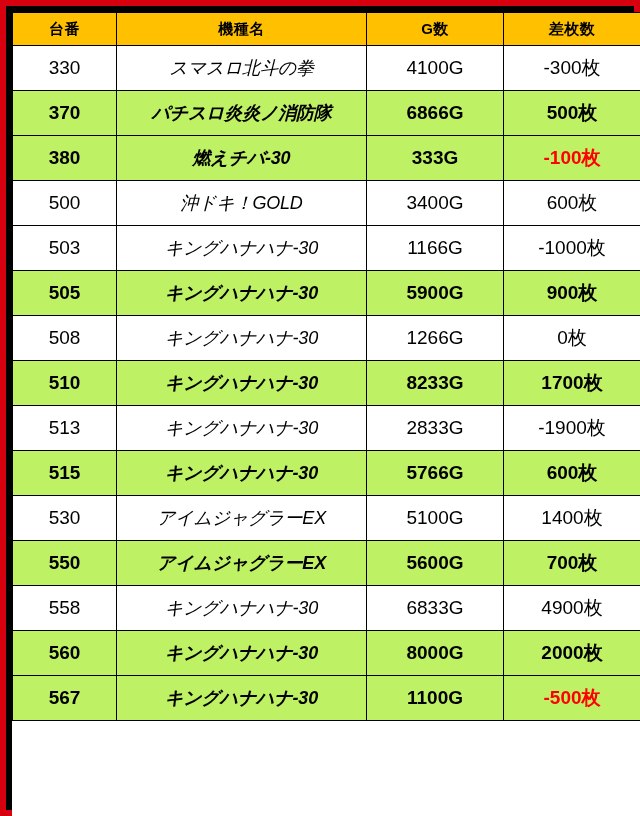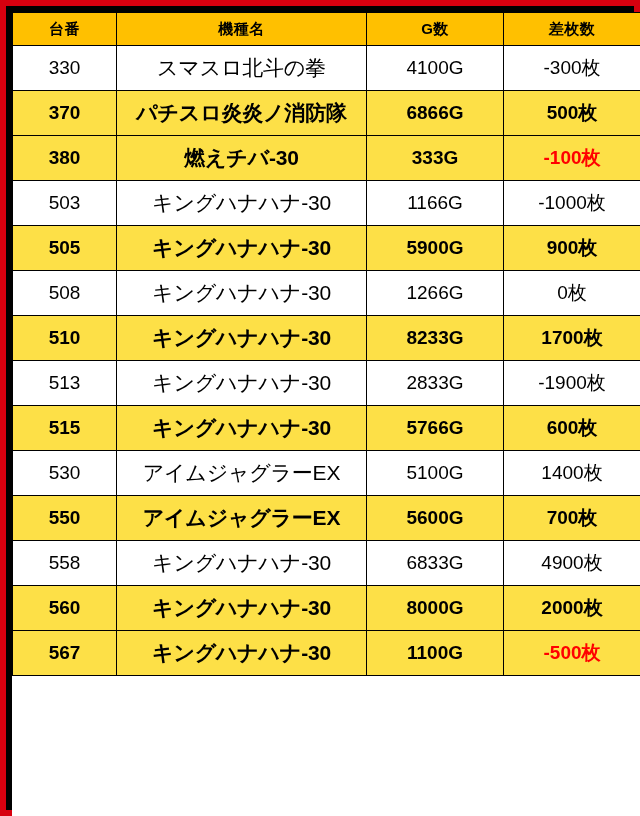--- a/index.html
+++ b/index.html
@@ -67,25 +67,26 @@
     text-align: center;
     vertical-align: middle;
     height: 42px;
     font-size: 19px;
     color: #000000;
     background: #ffffff;
     white-space: nowrap;
     overflow: hidden;
   }
   table.data tr.alt td {
-    background: #fde047;
+    background: #bef264;
   }
   table.data td.name {
-    font-size: 21px;
+    font-size: 18px;
     letter-spacing: -0.2px;
+    font-style: italic;
   }
   table.data tr.alt td.num,
   table.data tr.alt td.name,
   table.data tr.alt td.games,
   table.data tr.alt td.diff {
     font-weight: bold;
   }
   td.neg {
     color: #ff0000;
     font-weight: normal;
@@ -129,20 +130,26 @@
               <td class="games">6866G</td>
               <td class="diff">500枚</td>
             </tr>
             <tr class="alt">
               <td class="num">380</td>
               <td class="name">燃えチバ-30</td>
               <td class="games">333G</td>
               <td class="diff neg">-100枚</td>
             </tr>
             <tr>
+              <td class="num">500</td>
+              <td class="name">沖ドキ！GOLD</td>
+              <td class="games">3400G</td>
+              <td class="diff">600枚</td>
+            </tr>
+            <tr>
               <td class="num">503</td>
               <td class="name">キングハナハナ-30</td>
               <td class="games">1166G</td>
               <td class="diff neg">-1000枚</td>
             </tr>
             <tr class="alt">
               <td class="num">505</td>
               <td class="name">キングハナハナ-30</td>
               <td class="games">5900G</td>
               <td class="diff">900枚</td>

